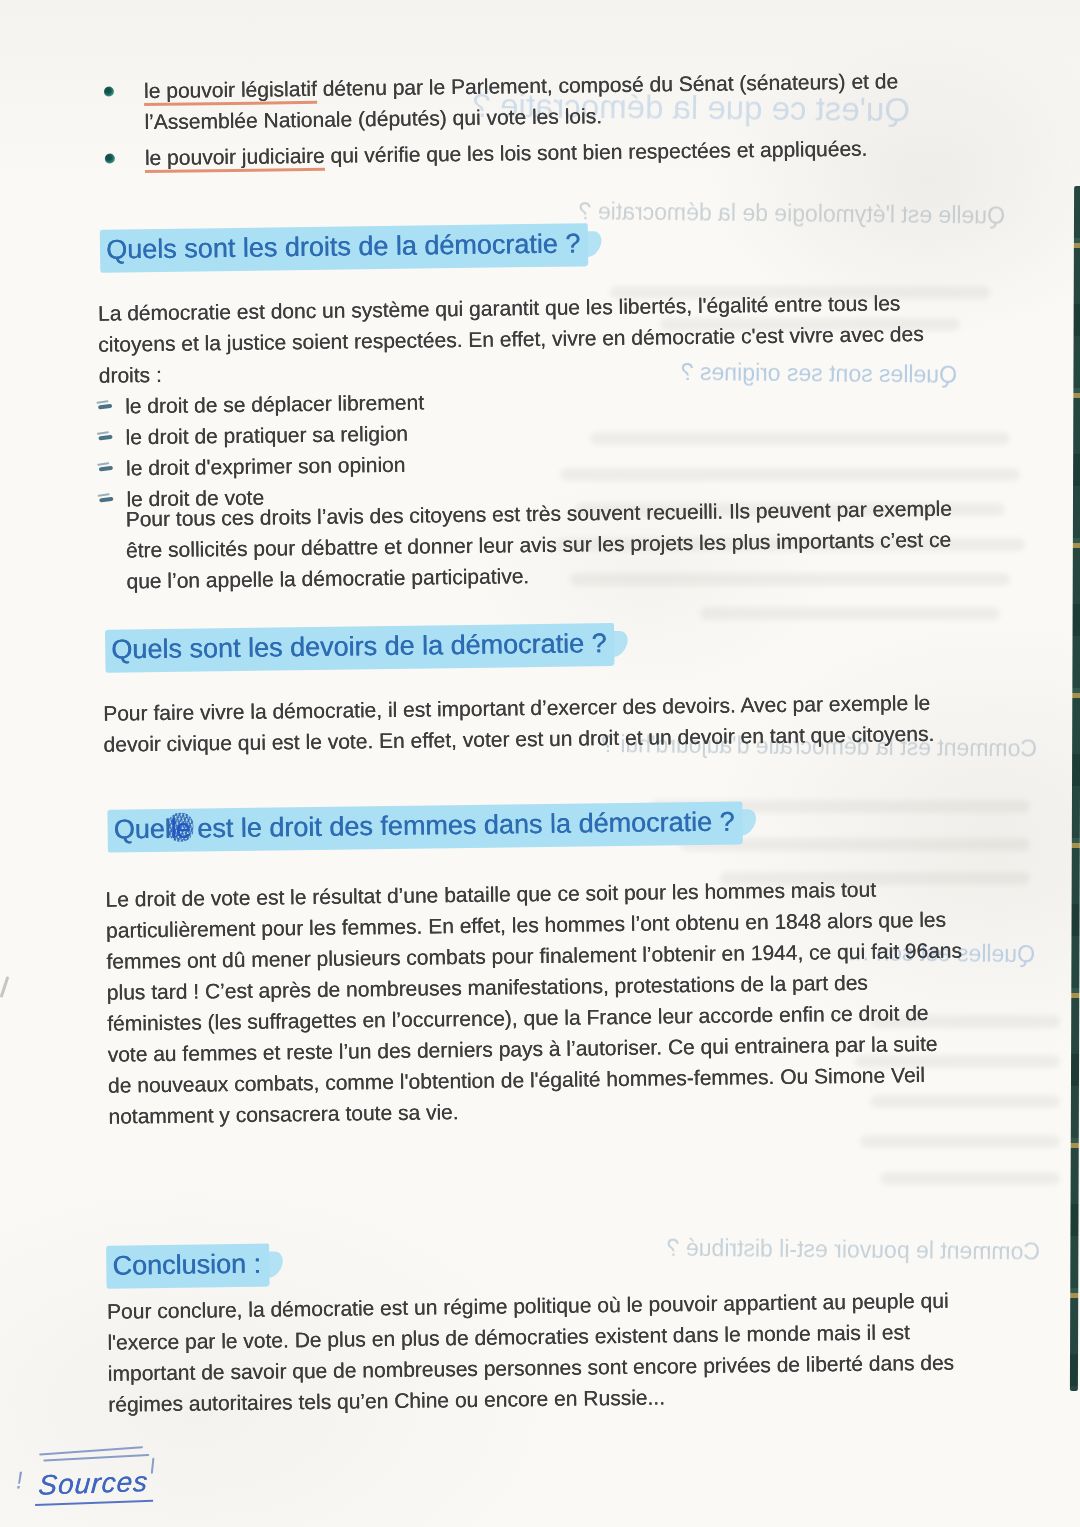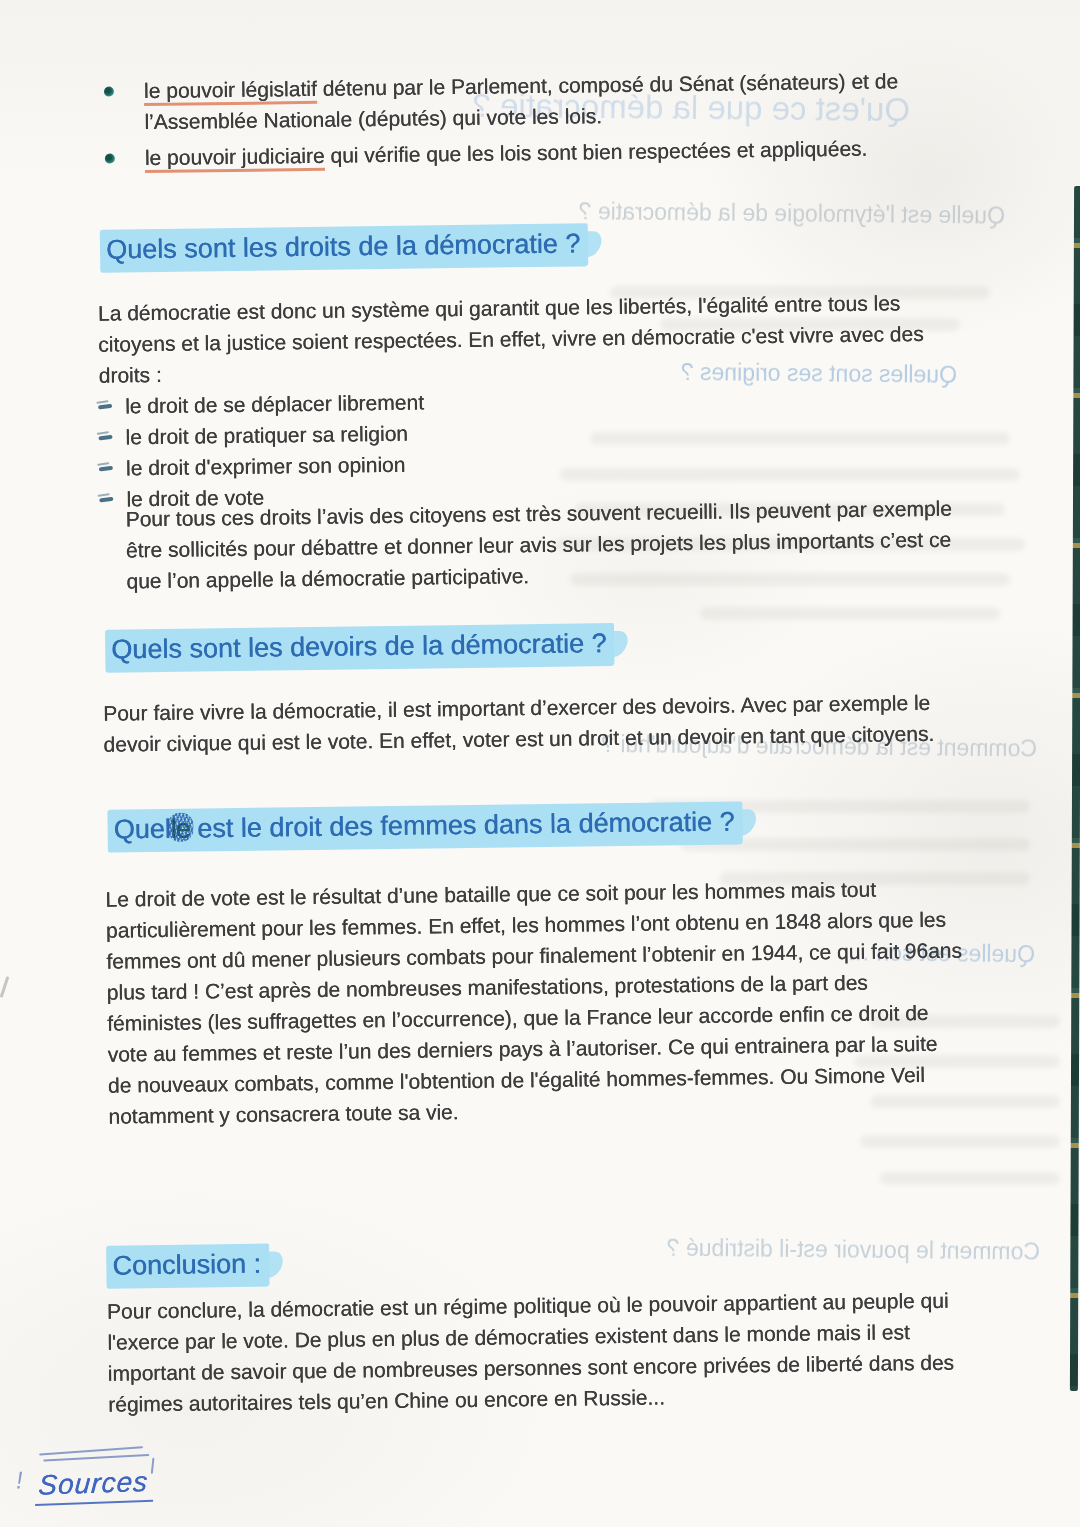--- a/index.html
+++ b/index.html
@@ -77,21 +77,21 @@
   .hl{
     position:relative;display:inline-block;background:#abdff4;
     padding:3px 8px 6px 6px;border-radius:3px 2px 4px 3px;
   }
   .hl::after{
     content:"";position:absolute;right:-13px;top:18%;bottom:22%;width:17px;
     background:#abdff4;transform:skewX(-14deg);
     border-radius:0 70% 70% 0 / 0 55% 55% 0;opacity:.9;
   }
   
-  .scribble{position:relative;color:#14532d;letter-spacing:-1px;}
+  .scribble{position:relative;color:#1d4ed8;letter-spacing:-1px;}
   .scribble::after{
     content:"";position:absolute;inset:-1px -4px 2px -3px;border-radius:45%;
     background:repeating-linear-gradient(72deg, rgba(42,95,174,.85) 0 1.6px, rgba(42,95,174,0) 1.6px 3.2px),
                repeating-linear-gradient(118deg, rgba(42,95,174,.7) 0 1.4px, rgba(42,95,174,0) 1.4px 3.6px);
   }
   
   .para{margin:0;}
   
   .droit-list{list-style:none;margin:0;padding:0;}
   .droit-list li{display:flex;gap:13px;}

